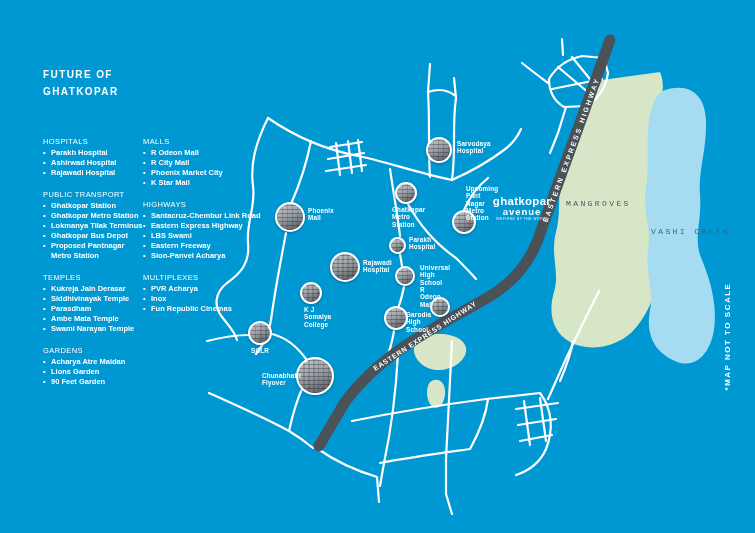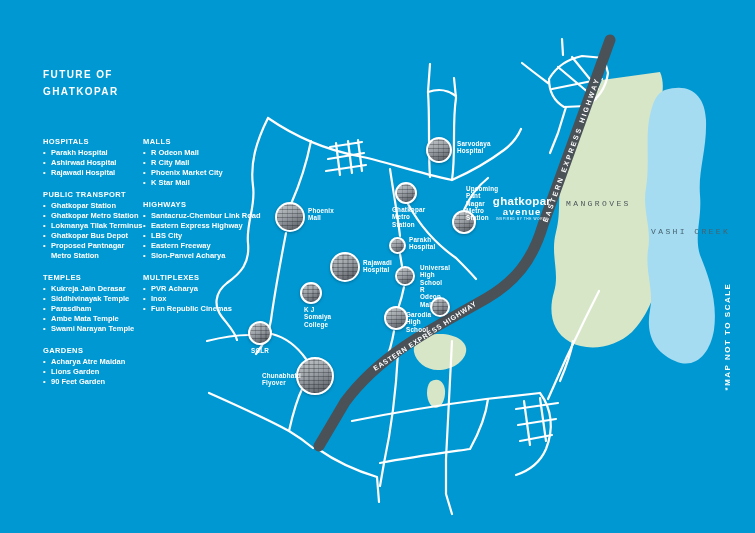--- a/index.html
+++ b/index.html
@@ -9,21 +9,21 @@
 
   
   .title{position:absolute;left:43px;top:66px;font-size:10px;font-weight:700;
          letter-spacing:1.4px;line-height:17px;color:#fff;}
 
   
   .legend-col{position:absolute;top:137px;font-size:7.5px;line-height:10px;color:#fff;}
   .col1{left:43px;width:114px;}
   .col2{left:143px;width:118px;}
   .legend-section{margin-bottom:12px;}
-  .legend-heading{font-weight:700;letter-spacing:.4px;margin-bottom:1px;}
+  .legend-heading{font-weight:400;letter-spacing:.4px;margin-bottom:1px;}
   .legend-items{list-style:none;margin:0;padding:0;}
   .legend-items li{position:relative;padding-left:8px;font-weight:600;white-space:pre-line;}
   .legend-items li::before{content:"\2022";position:absolute;left:0;top:0;}
 
   
   .poi{position:absolute;}
   .poi-photo{position:absolute;border-radius:50%;border:2px solid #fff;box-sizing:border-box;
       box-shadow:0 1px 3px rgba(0,30,50,.35);
       background:
         repeating-linear-gradient(0deg, rgba(15,20,25,.30) 0 1.5px, rgba(0,0,0,0) 1.5px 4px),
@@ -162,21 +162,21 @@
         <li>R City Mall</li>
         <li>Phoenix Market City</li>
         <li>K Star Mall</li>
       </ul>
     </div>
     <div class="legend-section">
       <div class="legend-heading">HIGHWAYS</div>
       <ul class="legend-items">
         <li>Santacruz-Chembur Link Road</li>
         <li>Eastern Express Highway</li>
-        <li>LBS City</li>
+        <li>LBS Swami</li>
         <li>Eastern Freeway</li>
         <li>Sion-Panvel Acharya</li>
       </ul>
     </div>
     <div class="legend-section">
       <div class="legend-heading">MULTIPLEXES</div>
       <ul class="legend-items">
         <li>PVR Acharya</li>
         <li>Inox</li>
         <li>Fun Republic Cinemas</li>

